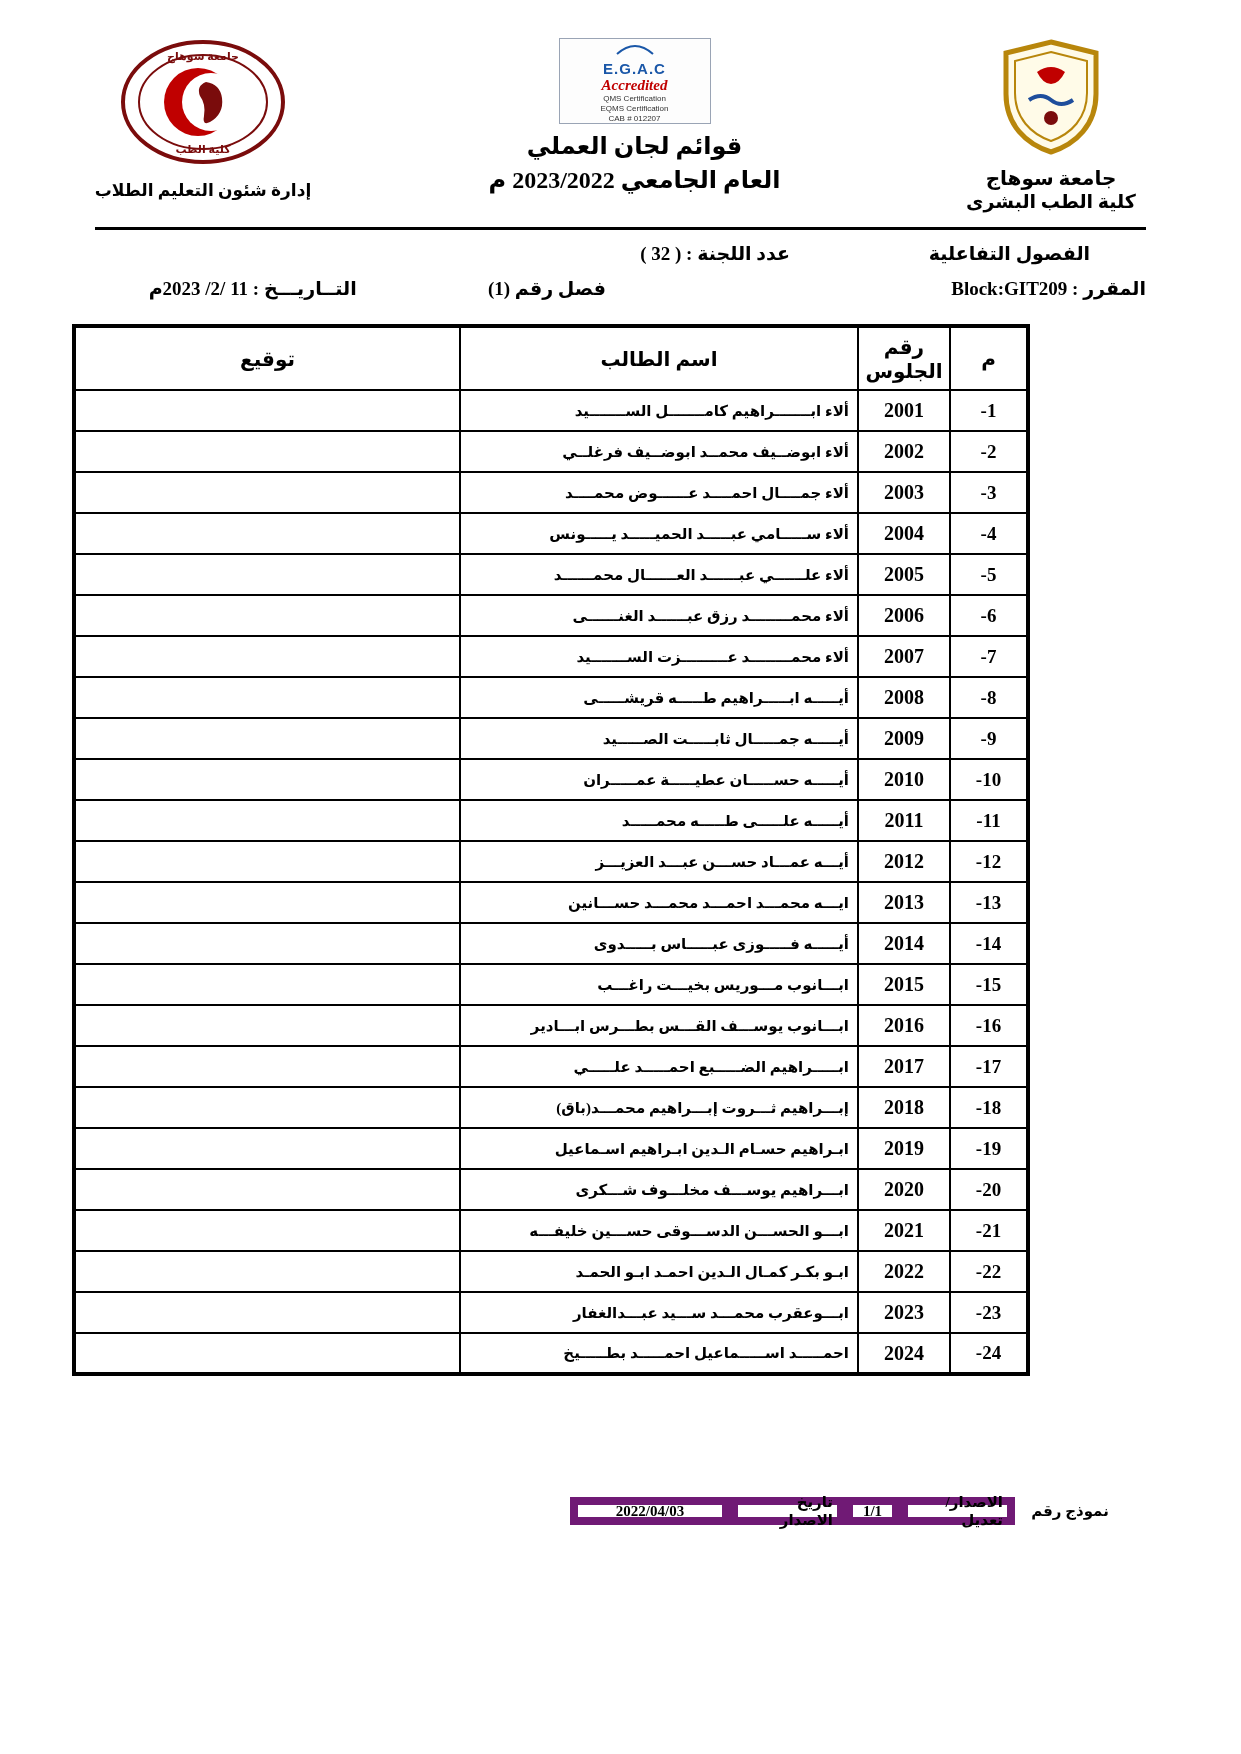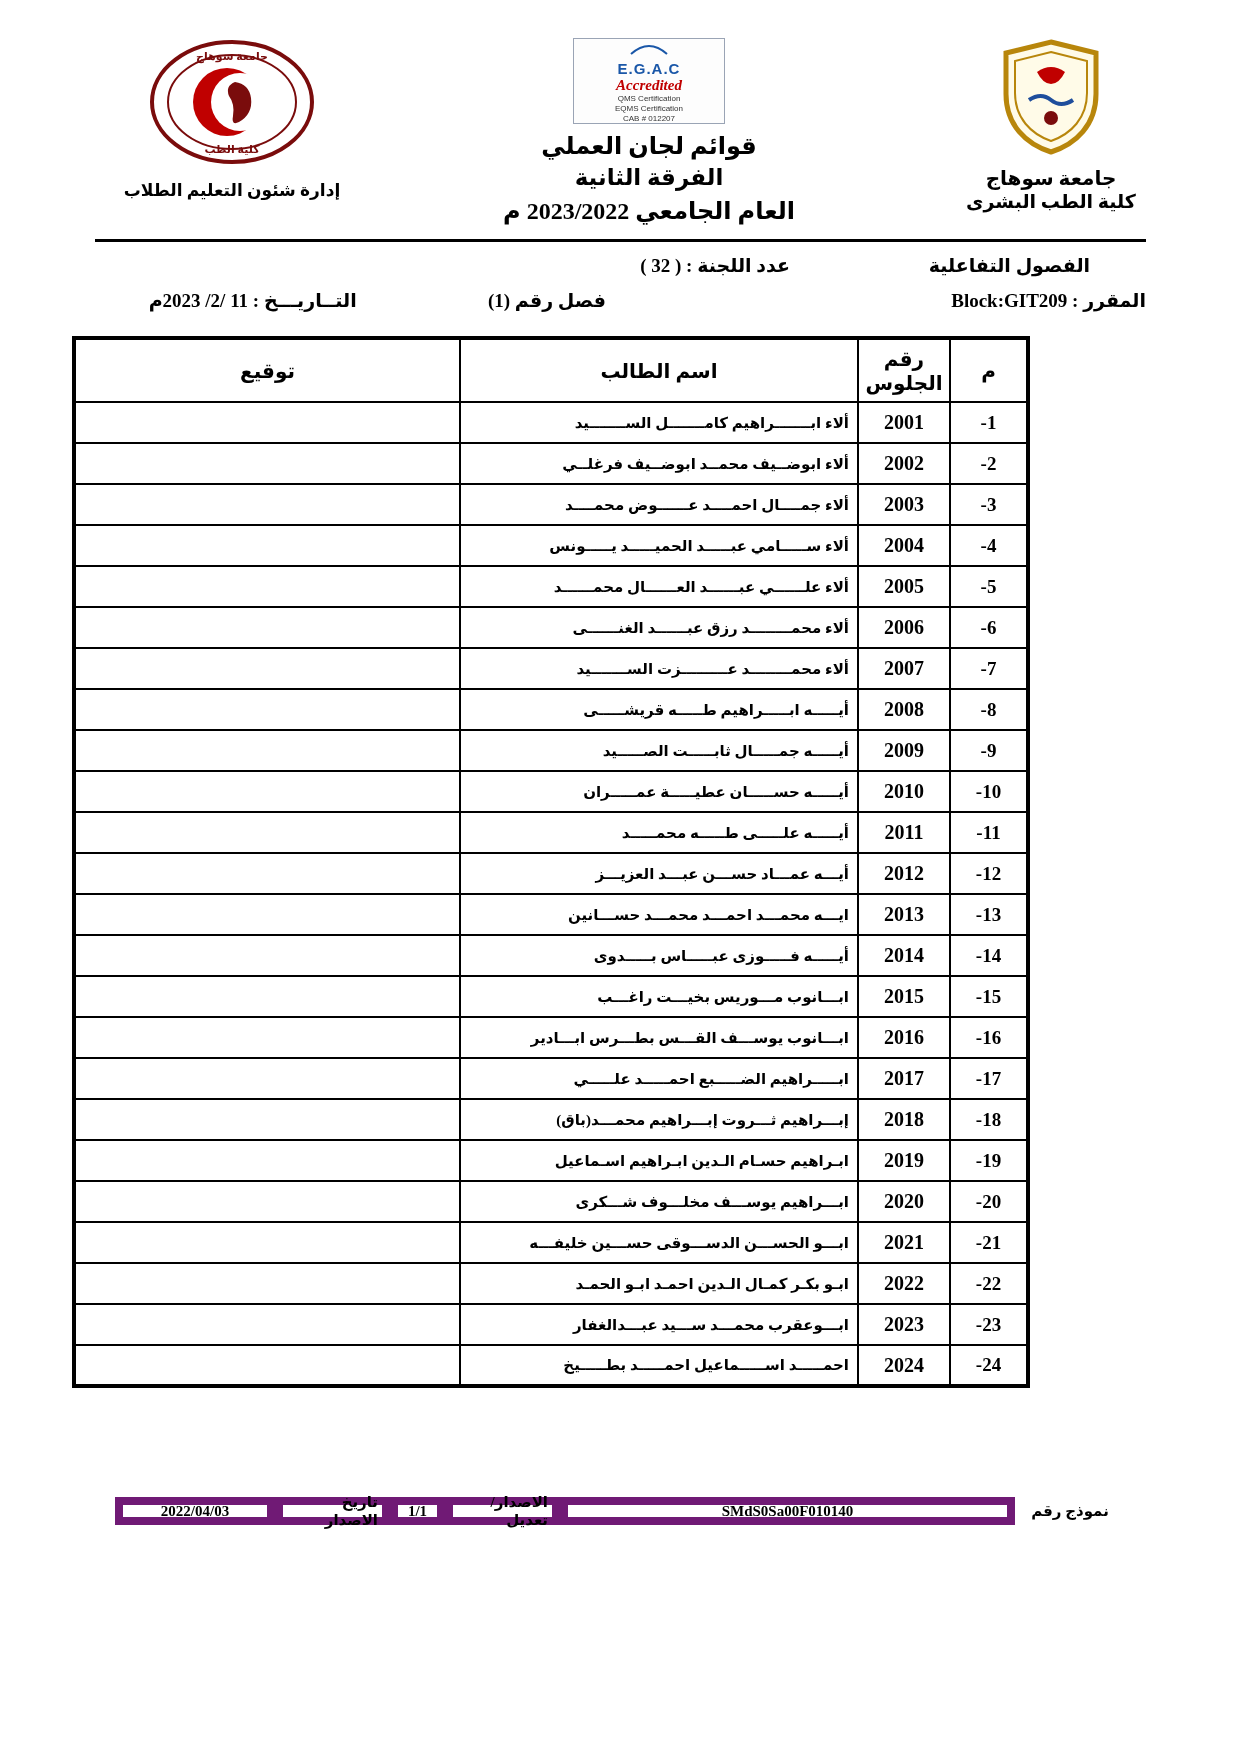--- a/index.html
+++ b/index.html
@@ -7,21 +7,21 @@
   body { font-family: "Liberation Serif", "DejaVu Sans", serif; color:#000; }
   .page {
     position: relative;
     width: 1241px; height: 1754px;
     margin: 0 auto;
     background: #ffffff;
     overflow: hidden;
   }
 
   
-  .header { display:flex; padding: 38px 55px 0 82px; align-items: flex-start; }
+  .header { display:flex; padding: 38px 55px 0 53px; align-items: flex-start; }
   .h-left  { width: 300px; text-align:center; }
   .h-center{ flex:1; text-align:center; }
   .h-right { width: 270px; text-align:center; }
 
   .dept-label { font-weight:bold; font-size:17px; margin-top:10px; direction:rtl; }
   .univ-name   { font-weight:bold; font-size:20px; margin-top:6px; direction:rtl; }
   .faculty-name{ font-weight:bold; font-size:19px; direction:rtl; }
 
   .cert-row { display:flex; justify-content:center; gap:6px; margin-bottom:8px; }
   .cert-box { border:1px solid #9aa4b5; width:152px; height:86px; padding:3px 4px; background:#fdfdfd; }
@@ -97,21 +97,20 @@
             <path d="M2 10 Q20 -6 38 10" fill="none" stroke="#1a57a8" stroke-width="2"></path>
           </svg>
           <div class="cert-title">E.G.A.C</div>
           <div class="cert-accredited">Accredited</div>
           <div class="cert-small">QMS Certification</div>
           <div class="cert-small">EQMS Certification</div>
           <div class="cert-small">CAB # 012207</div>
         </div>
       </div>
       <div class="title-line1">قوائم لجان العملي</div>
-      <div class="title-line2">الفرقة الثانية</div>
       <div class="title-line3">العام الجامعي 2023/2022 م</div>
     </div>
 
     <div class="h-right">
       <svg width="104" height="118" viewBox="0 0 104 118">
         <path d="M52 4 L97 15 V56 C97 87 77 106 52 114 C27 106 7 87 7 56 V15 Z" fill="#fffbe8" stroke="#b8860b" stroke-width="5"></path>
         <path d="M52 14 L88 23 V55 C88 80 72 96 52 103 C32 96 16 80 16 55 V23 Z" fill="none" stroke="#b8860b" stroke-width="2"></path>
         <path d="M30 62 Q42 54 52 62 Q62 70 74 62" fill="none" stroke="#1f4e9c" stroke-width="4"></path>
         <path d="M38 34 q14 -10 28 0 q-6 12 -14 12 q-8 0 -14 -12 Z" fill="#c00000"></path>
         <circle cx="52" cy="80" r="7" fill="#7a0c0c"></circle>
@@ -293,20 +292,19 @@
           <td class="cell-num">24-</td>
           <td class="cell-seat">2024</td>
           <td class="cell-name">احمـــــد اســـــماعيل احمـــــد بطـــــيخ</td>
           <td class="cell-sign"></td>
         </tr>
       </tbody>
   </table>
 
   <div class="footer">
     <div class="f-cell f-plain f-form-label">نموذج رقم</div>
-    <div class="f-cell f-form-code">SMdS0Sa00F010140</div>
     <div class="f-cell f-issue-label">الاصدار/ تعديل</div>
     <div class="f-cell f-issue-value">1/1</div>
     <div class="f-cell f-date-label">تاريخ الاصدار</div>
     <div class="f-cell f-date-value">2022/04/03</div>
   </div>
 
 </div>
 
 </body></html>

